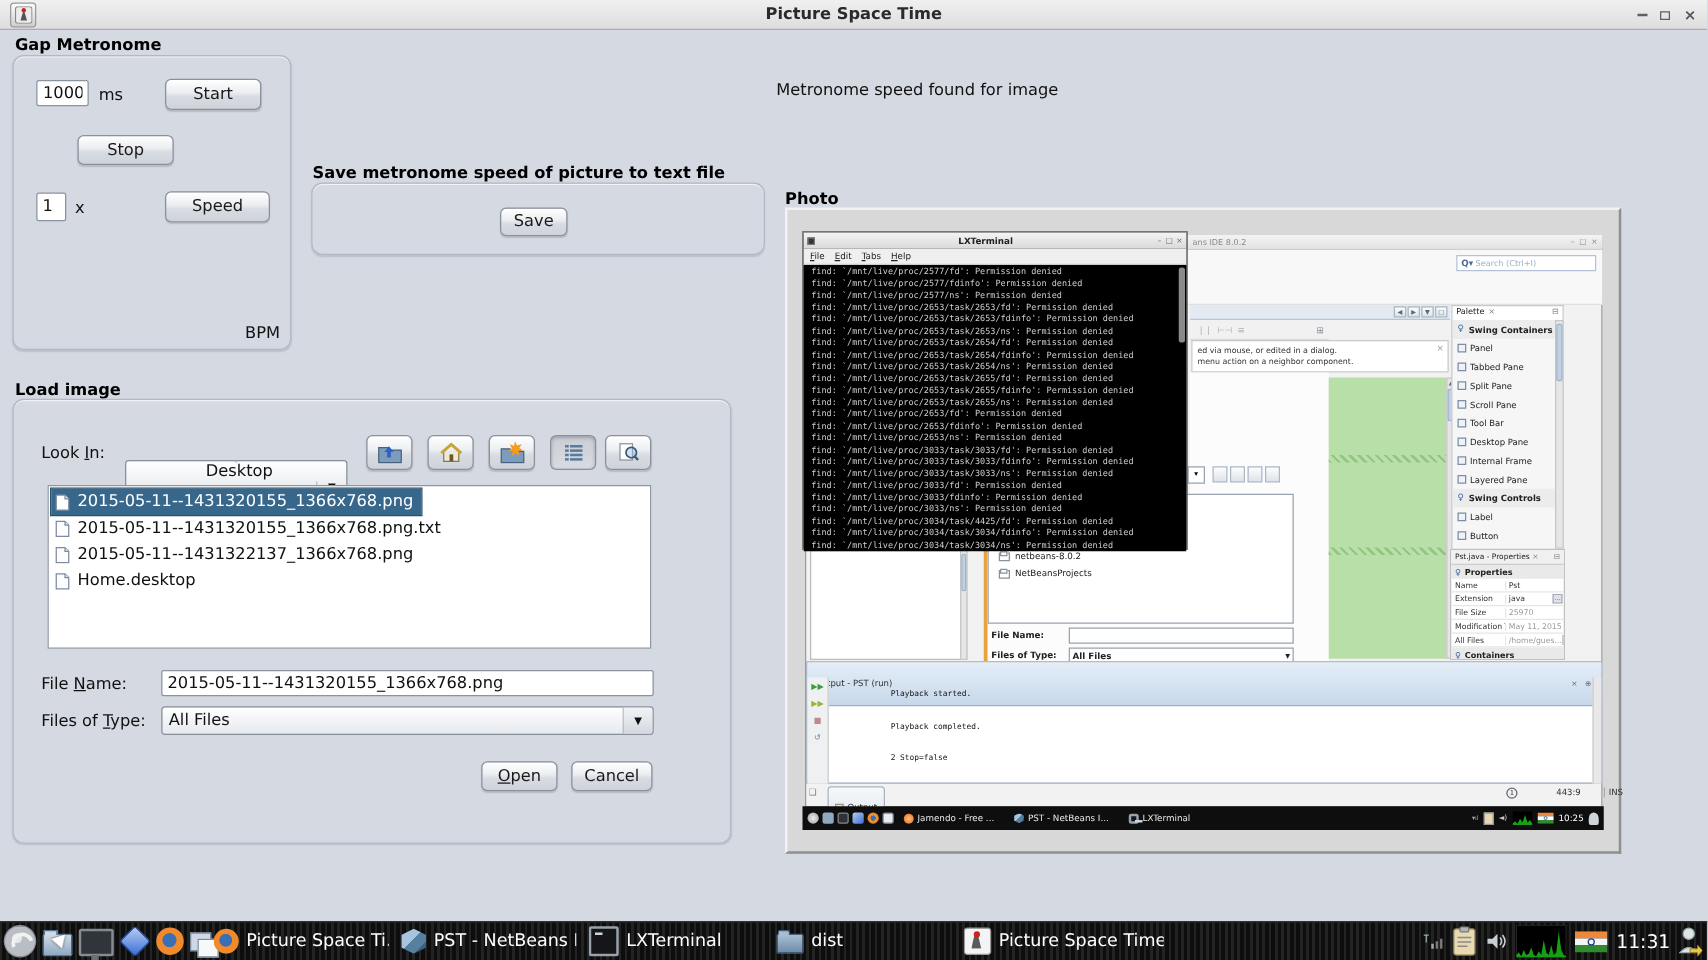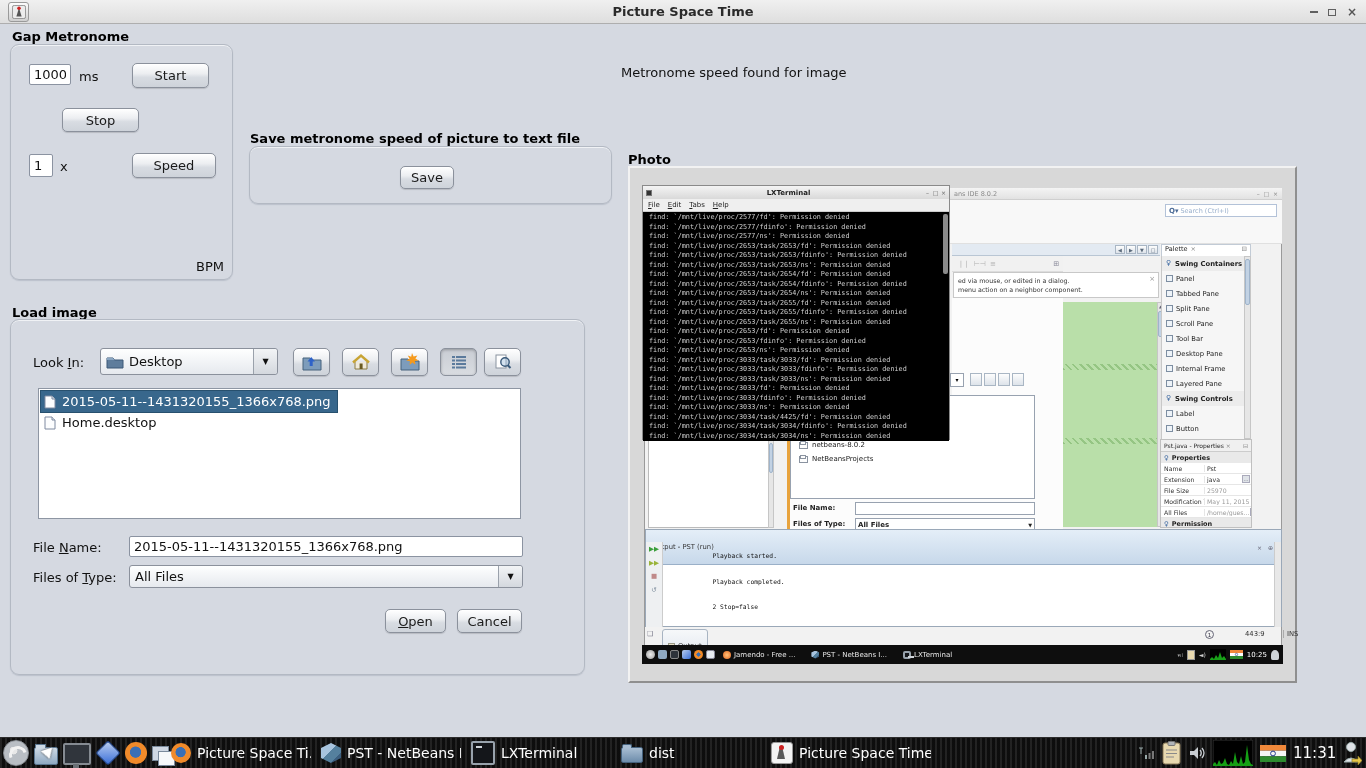--- a/index.html
+++ b/index.html
@@ -222,21 +222,21 @@
   <div class="plain-label" style="left:621px;top:65px;">Metronome speed found for image</div>
 
   <div class="glabel" style="left:250px;top:131px;">Save metronome speed of picture to text file</div>
   <div class="groupbox" style="left:249px;top:146px;width:361px;height:56px;"></div>
   <div class="nbtn" style="left:400px;top:166px;width:54px;height:23px;">Save</div>
 
   <div class="glabel" style="left:12px;top:305px;">Load image</div>
   <div class="groupbox" style="left:10px;top:319px;width:573px;height:354px;"></div>
 
   <div class="plain-label" style="left:33px;top:355px;"><span>Look </span><span class="mn">I</span><span>n:</span></div>
-  <div class="combo" style="left:100px;top:348px;width:178px;height:27px;">
+  <div class="combo" style="left:100px;top:368px;width:178px;height:27px;flex-direction:column;">
     <svg width="18" height="14" viewBox="0 0 18 14" style="margin-right:5px;">
       <path d="M1 3 h6 l1.5 2 H17 v8 H1 Z" fill="#5f7d9c" stroke="#3c5877"></path>
       <path d="M1 3 h6 l1.5 2 H1 Z" fill="#8aa6c2"></path>
     </svg>
     <span>Desktop</span>
     <span class="arrow-box">▼</span>
   </div>
 
   <div class="nbtn" style="left:293px;top:348px;width:37px;height:28px;">
     <svg width="20" height="17" viewBox="0 0 20 17">
@@ -281,21 +281,35 @@
   <div class="filelist" style="left:38px;top:388px;width:483px;height:131px;">
 
       <div class="filerow selected">
         <svg class="fi" width="12" height="14" viewBox="0 0 12 14">
           <path d="M1 1 h7 l3 3 v9 H1 Z" fill="#fcfdfe" stroke="#7e8aa0"></path>
           <path d="M8 1 v3 h3" fill="#dde4ec" stroke="#7e8aa0"></path>
         </svg>
         <span>2015-05-11--1431320155_1366x768.png</span>
       </div>
 
-
+      <div class="filerow">
+        <svg class="fi" width="12" height="14" viewBox="0 0 12 14">
+          <path d="M1 1 h7 l3 3 v9 H1 Z" fill="#fcfdfe" stroke="#7e8aa0"></path>
+          <path d="M8 1 v3 h3" fill="#dde4ec" stroke="#7e8aa0"></path>
+        </svg>
+        <span>2015-05-11--1431320155_1366x768.png.txt</span>
+      </div>
+
+      <div class="filerow">
+        <svg class="fi" width="12" height="14" viewBox="0 0 12 14">
+          <path d="M1 1 h7 l3 3 v9 H1 Z" fill="#fcfdfe" stroke="#7e8aa0"></path>
+          <path d="M8 1 v3 h3" fill="#dde4ec" stroke="#7e8aa0"></path>
+        </svg>
+        <span>2015-05-11--1431322137_1366x768.png</span>
+      </div>
 
 
       <div class="filerow">
         <svg class="fi" width="12" height="14" viewBox="0 0 12 14">
           <path d="M1 1 h7 l3 3 v9 H1 Z" fill="#fcfdfe" stroke="#7e8aa0"></path>
           <path d="M8 1 v3 h3" fill="#dde4ec" stroke="#7e8aa0"></path>
         </svg>
         <span>Home.desktop</span>
       </div>
     </div>
@@ -469,21 +483,21 @@
           </div>
 
           <div class="prop-row dim btn">
             <span class="prop-key">All Files</span>
             <span class="prop-val">
               <span>/home/gues...</span>
               <span class="dots">…</span>
             </span>
           </div>
         </div>
-      <div class="props-hdr">Permission</div>
+      <div class="props-hdr">Containers</div>
     </div>
 
     <div class="abs" style="left:18px;top:272px;width:126px;height:88px;background:#fff;border:1px solid #bbb;"></div>
     <div class="vscroll" style="left:138px;top:272px;width:6px;height:88px;">
         <div class="vthumb" style="left:0;top:2px;width:4px;height:30px;"></div>
       </div>
     <div class="abs" style="left:157px;top:261px;width:3px;height:100px;background:#e8a33d;"></div>
 
     <div class="abs" style="left:320px;top:205px;width:14px;height:14px;background:#fff;border:1px solid #98a2b0;font-size:6px;text-align:center;line-height:12px;">▾</div>
     <div class="abs" style="left:340px;top:205px;width:12px;height:13px;background:linear-gradient(#fdfdfd,#dde3ea);border:1px solid #a9b6c4;"></div>

